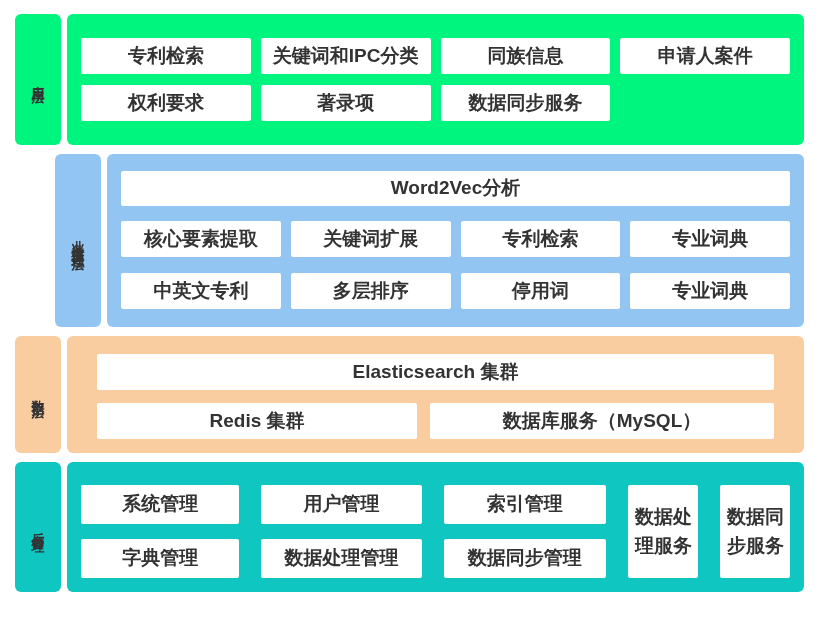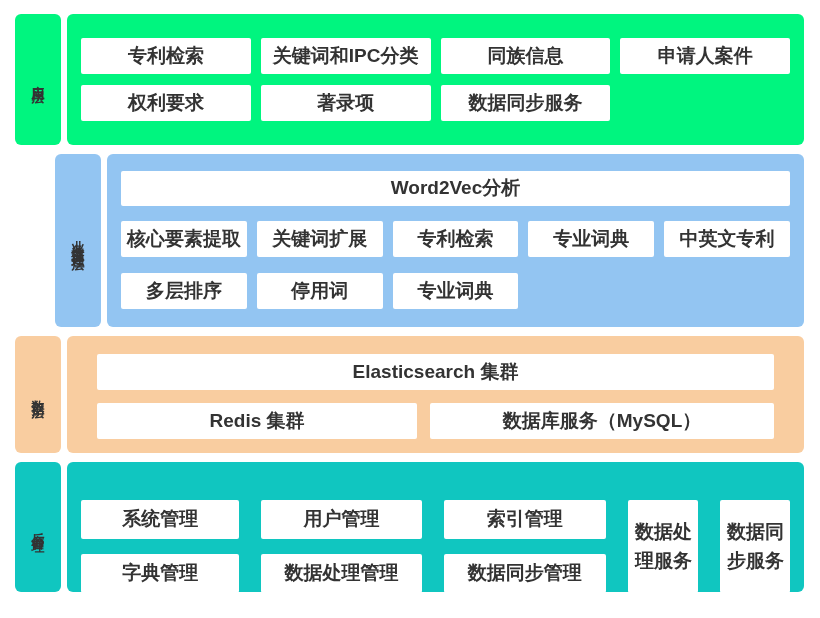--- a/index.html
+++ b/index.html
@@ -70,41 +70,41 @@
     gap: 11px 10px;
     height: 100%;
   }
 
   
   .layer-logic { height: 173px; padding-left: 40px; }
   .panel-logic { padding: 17px 14px 19px; }
   .fullbox { height: 35px; }
   .grid-logic {
     display: grid;
-    grid-template-columns: repeat(5, 1fr);
+    grid-template-columns: repeat(4, 1fr);
     grid-auto-rows: 36px;
     gap: 16px 10px;
     margin-top: 15px;
   }
 
   
   .layer-data { height: 117px; }
   .panel-data { padding: 18px 30px 14px; }
   .fullbox-data { height: 36px; }
   .grid-data {
     display: grid;
     grid-template-columns: 335fr 360fr;
     grid-auto-rows: 36px;
     gap: 13px;
     margin-top: 13px;
   }
 
   
   .layer-admin { height: 130px; }
-  .panel-admin { padding: 38px 14px 14px; }
+  .panel-admin { padding: 23px 14px 14px; }
   .grid-admin {
     display: grid;
     grid-template-columns: 158fr 160fr 162fr 70fr 70fr;
     grid-auto-rows: 39px;
     gap: 15px 22px;
   }
   .tall { grid-row: span 2; padding: 0 6px; text-align: right; }
 </style>
 </head>
 <body>

